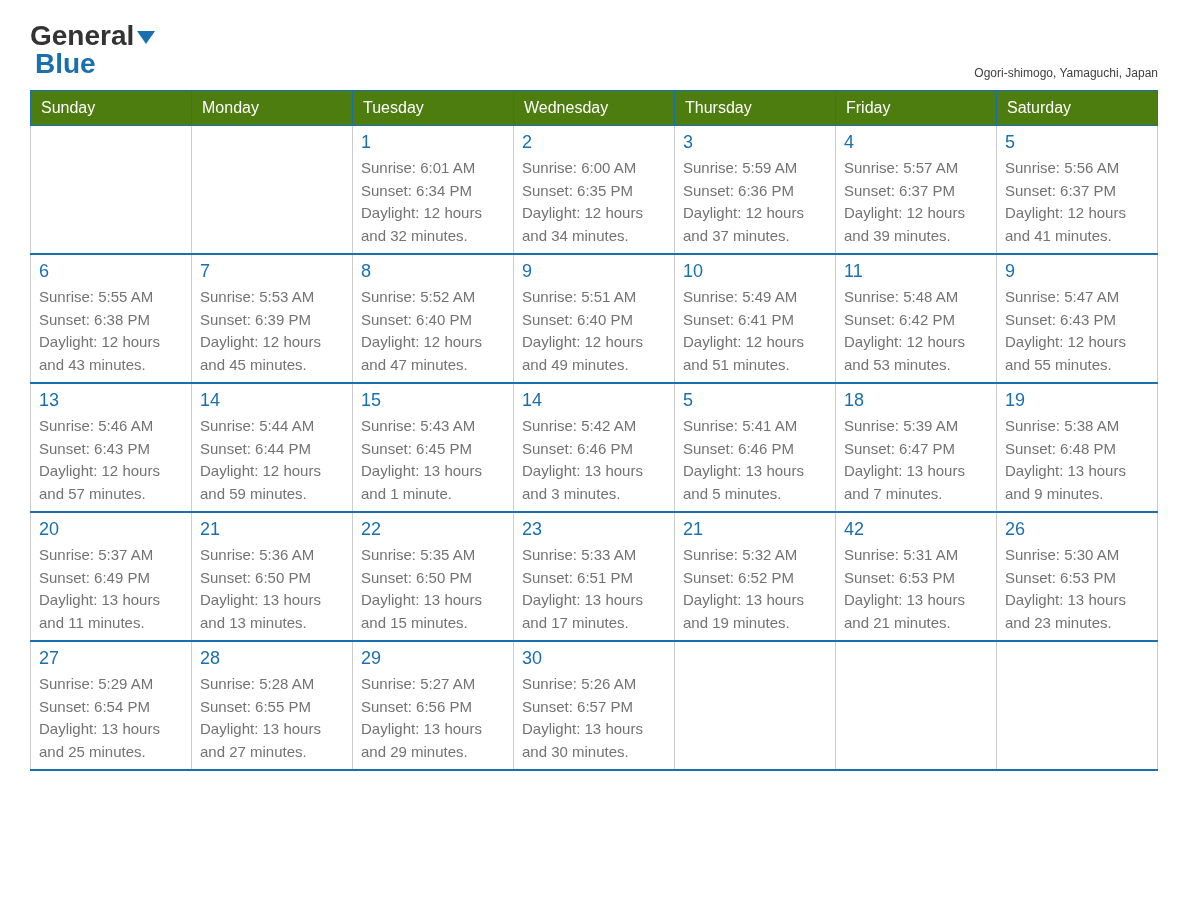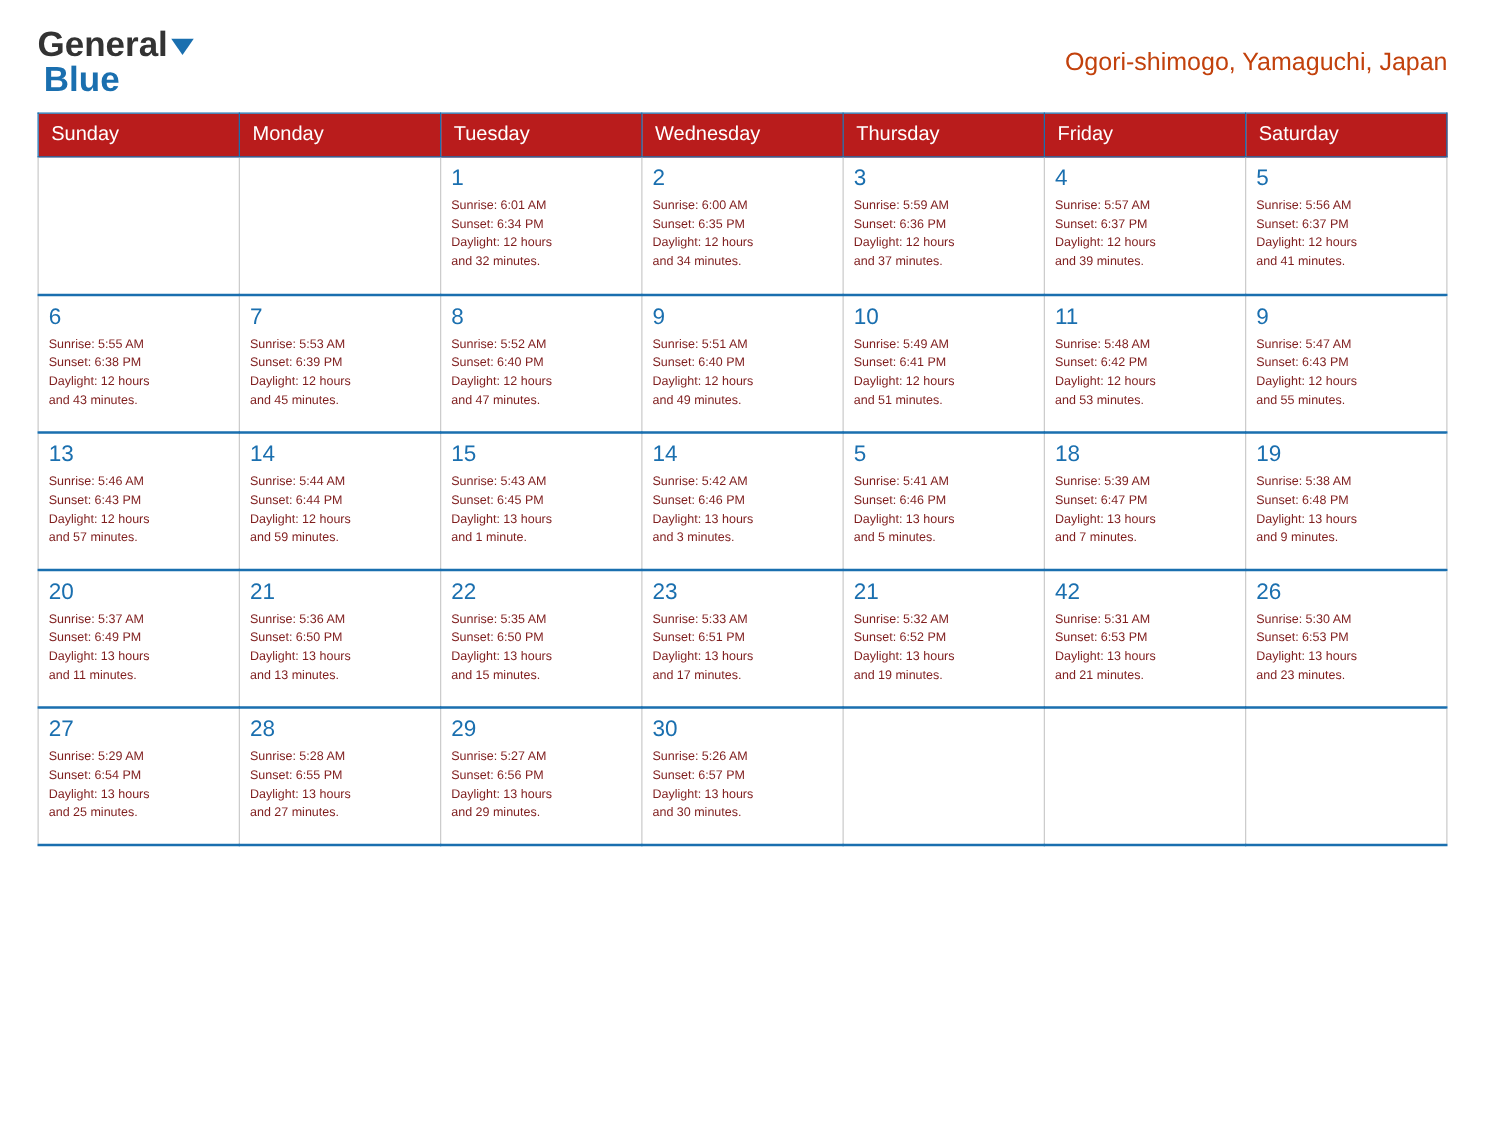--- a/index.html
+++ b/index.html
@@ -6,48 +6,48 @@
     body {
       font-family: Arial, sans-serif;
       background: #ffffff;
       width: 1188px;
       min-height: 918px;
       padding: 20px 30px;
     }
     .header {
       display: flex;
       justify-content: space-between;
-      align-items: center;
+      align-items: flex-end;
       margin-bottom: 10px;
     }
     .logo {
       display: flex;
       flex-direction: column;
       align-items: flex-start;
     }
     .title-section {
       text-align: right;
     }
     .month-title {
       font-size: 52px;
       font-weight: normal;
       color: #222;
       line-height: 1.1;
     }
     .location-title {
-      font-size: 20px;
-      color: #c2410c;
+      font-size: 12px;
+      color: #404040;
     }
     .calendar {
       width: 100%;
       border-collapse: collapse;
       margin-top: 5px;
     }
     .calendar thead tr th {
-      background-color: #b91c1c;
+      background-color: #4d7c0f;
       color: white;
       padding: 8px 10px;
       text-align: left;
       font-size: 16px;
       font-weight: normal;
       border: 1px solid #1a6faf;
     }
     .calendar tbody tr td {
       width: 14.28%;
       vertical-align: top;
@@ -62,22 +62,22 @@
       background: #fff;
     }
     .day-number {
       font-size: 18px;
       color: #1a6faf;
       font-weight: normal;
       display: block;
       margin-bottom: 4px;
     }
     .day-info {
-      font-size: 10px;
-      color: #7f1d1d;
+      font-size: 15px;
+      color: #737373;
       line-height: 1.5;
     }
     .calendar tbody tr {
       border-bottom: 2px solid #1a6faf;
     }
   </style>
 </head>
 <body>
 
 <div class="header">

